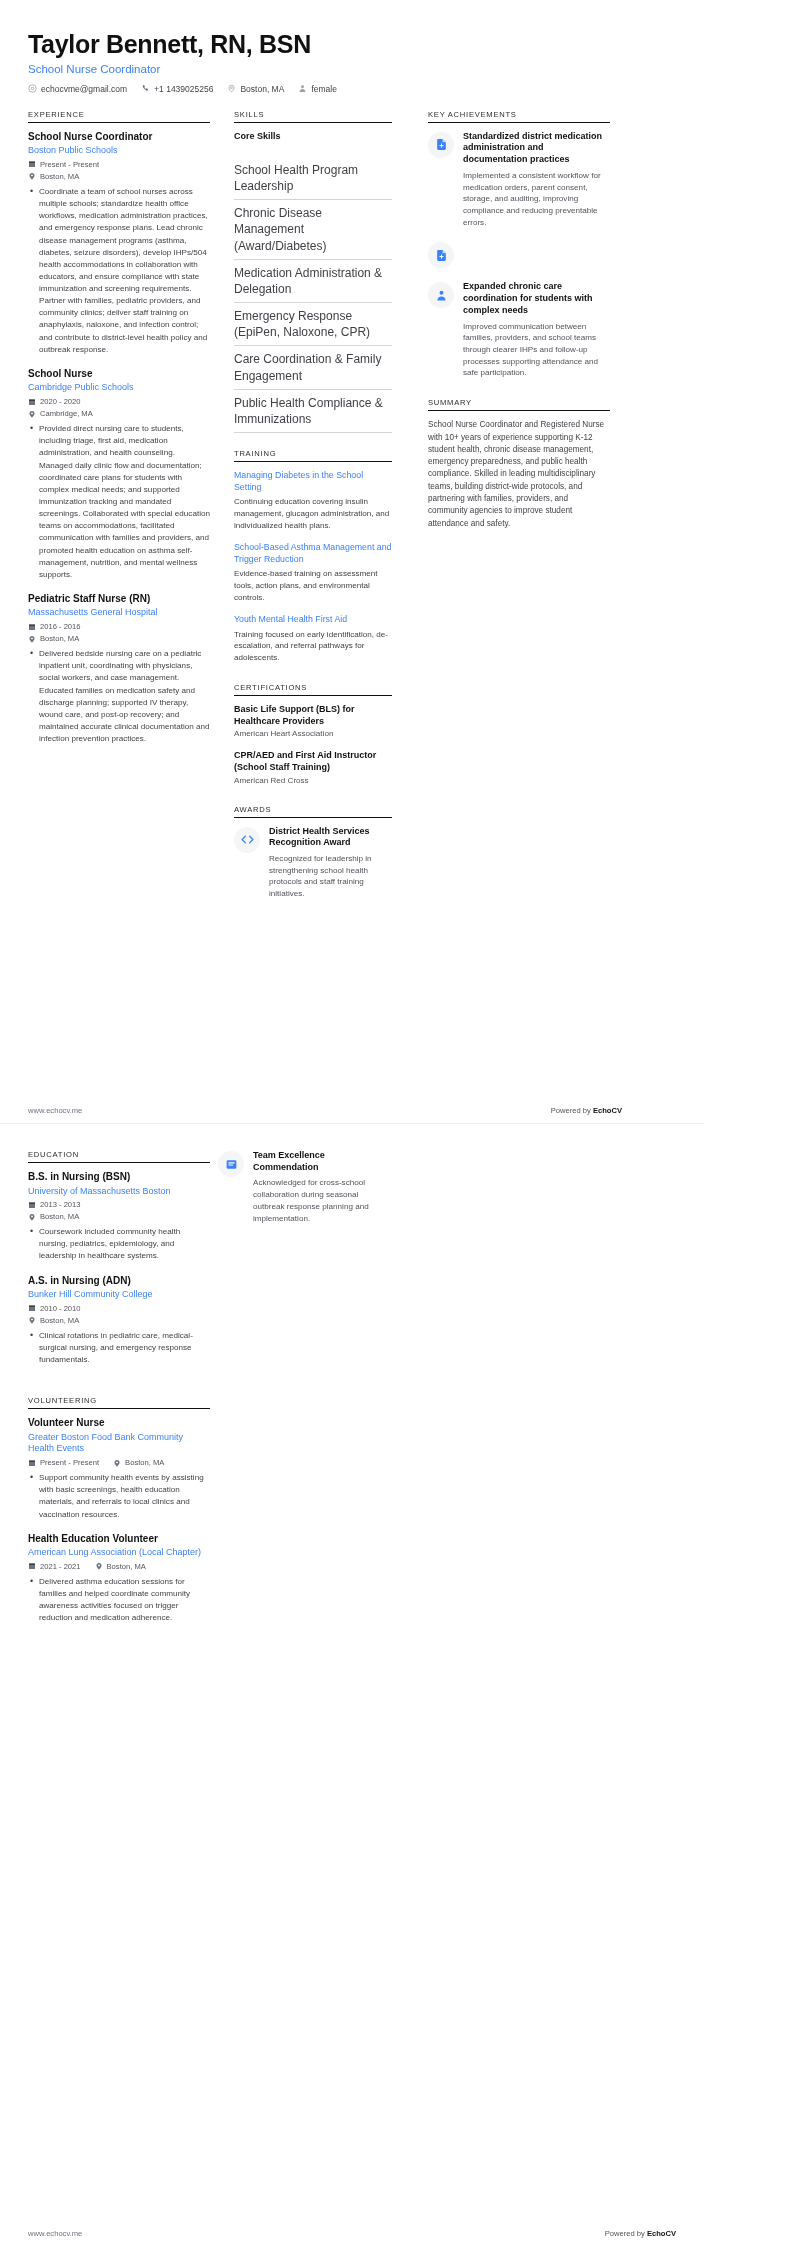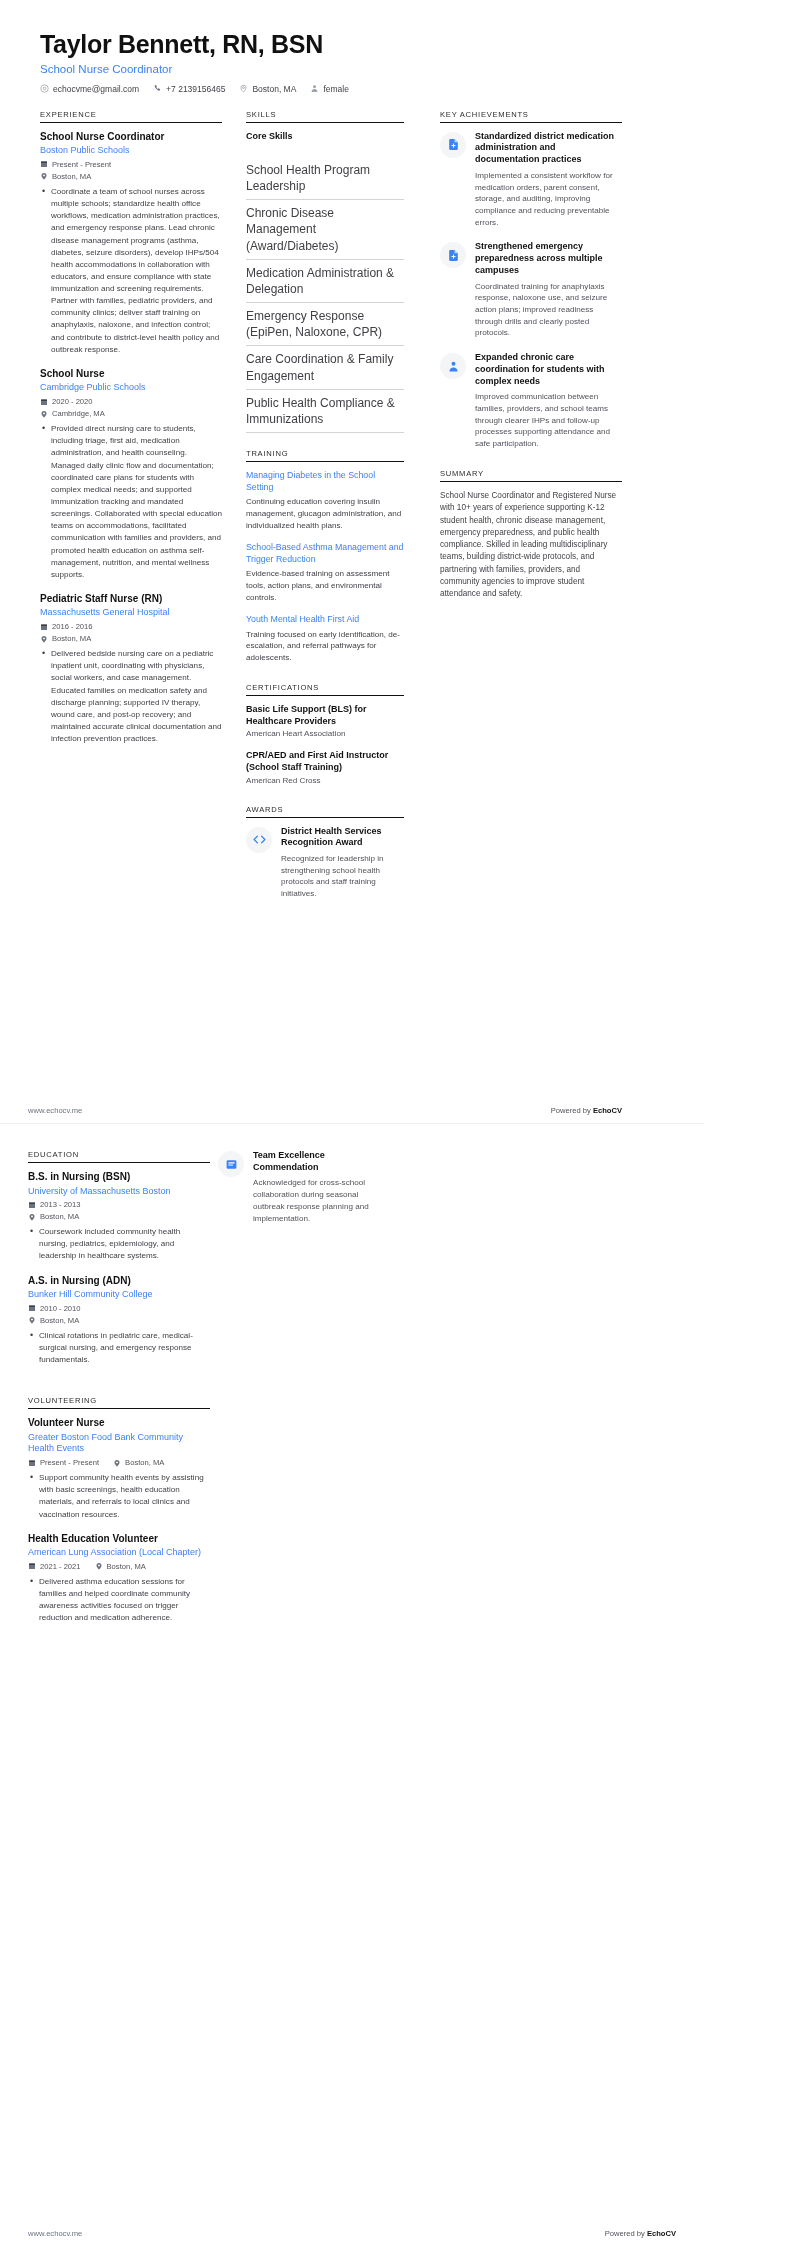--- a/index.html
+++ b/index.html
@@ -13,21 +13,21 @@
     width: 794px;
     background: #ffffff;
     position: relative;
     padding: 0;
   }
   .sheet {
     width: 650px;
     min-height: 1123px;
     background: #fff;
     position: relative;
-    padding: 30px 28px 0 40px;
+    padding: 30px 28px 0 28px;
   }
   .sheet2 {
     width: 704px;
     min-height: 1123px;
     background: #fff;
     position: relative;
     padding: 26px 28px 0 28px;
     border-top: 1px solid #eee;
   }
 
@@ -238,21 +238,21 @@
           <svg width="9" height="9" viewBox="0 0 16 16" fill="none" stroke="#9ca3af" stroke-width="1.4">
               <circle cx="8" cy="8" r="6.6"></circle>
               <circle cx="8" cy="8" r="2.3"></circle>
             </svg>
           <span>echocvme@gmail.com</span>
         </span>
         <span class="contact-item">
           <svg width="9" height="9" viewBox="0 0 16 16" fill="#6b7280">
               <path d="M4.2 2.1c.4-.3 1-.2 1.3.2l1.2 1.7c.3.4.2.9-.1 1.2l-.7.6c.6 1.3 1.6 2.3 2.9 2.9l.6-.7c.3-.3.8-.4 1.2-.1l1.7 1.2c.4.3.5.9.2 1.3l-.8 1c-.3.4-.9.6-1.4.4C7.4 10.6 4.6 7.8 3.1 4.3c-.2-.5 0-1 .4-1.4z"></path>
             </svg>
-          <span>+7 2139156465</span>
+          <span>+1 1439025256</span>
         </span>
         <span class="contact-item">
           <svg width="9" height="9" viewBox="0 0 16 16" fill="none" stroke="#9ca3af" stroke-width="1.4">
               <path d="M8 14.2s4.6-4.1 4.6-7.5A4.6 4.6 0 0 0 3.4 6.7C3.4 10.1 8 14.2 8 14.2z"></path>
               <circle cx="8" cy="6.6" r="1.6"></circle>
             </svg>
           <span>Boston, MA</span>
         </span>
         <span class="contact-item">
           <svg width="9" height="9" viewBox="0 0 16 16" fill="#9ca3af">
@@ -405,24 +405,20 @@
           </div>
         </div>
 
         <div class="ach-item">
           <div class="ach-icon">
             <svg width="13" height="13" viewBox="0 0 24 24" fill="#3b82f6">
                 <path d="M14 2H6a2 2 0 0 0-2 2v16a2 2 0 0 0 2 2h12a2 2 0 0 0 2-2V8z"></path>
                 <path d="M14 2v6h6" fill="#bfdbfe"></path>
                 <path d="M12 11v6M9 14h6" stroke="#fff" stroke-width="1.8" stroke-linecap="round"></path>
               </svg>
-          </div>
-          <div class="ach-body">
-            <div class="ach-title">Strengthened emergency preparedness across multiple campuses</div>
-            <div class="ach-desc">Coordinated training for anaphylaxis response, naloxone use, and seizure action plans; improved readiness through drills and clearly posted protocols.</div>
           </div>
         </div>
 
         <div class="ach-item">
           <div class="ach-icon">
             <svg width="13" height="13" viewBox="0 0 24 24" fill="#3b82f6">
                 <circle cx="12" cy="7" r="3.6"></circle>
                 <path d="M4.5 21c0-4.1 3.4-7 7.5-7s7.5 2.9 7.5 7z"></path>
               </svg>
           </div>

